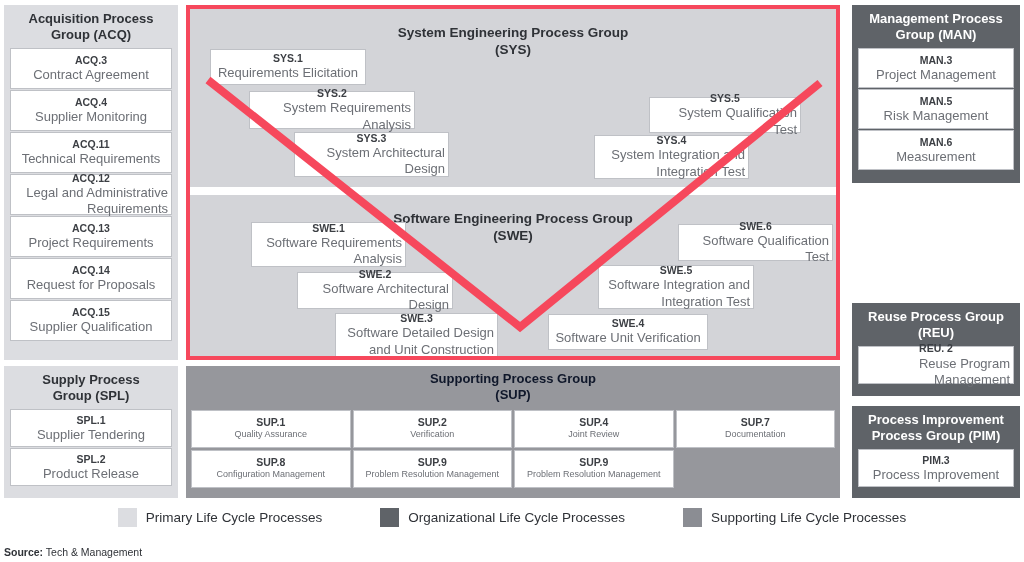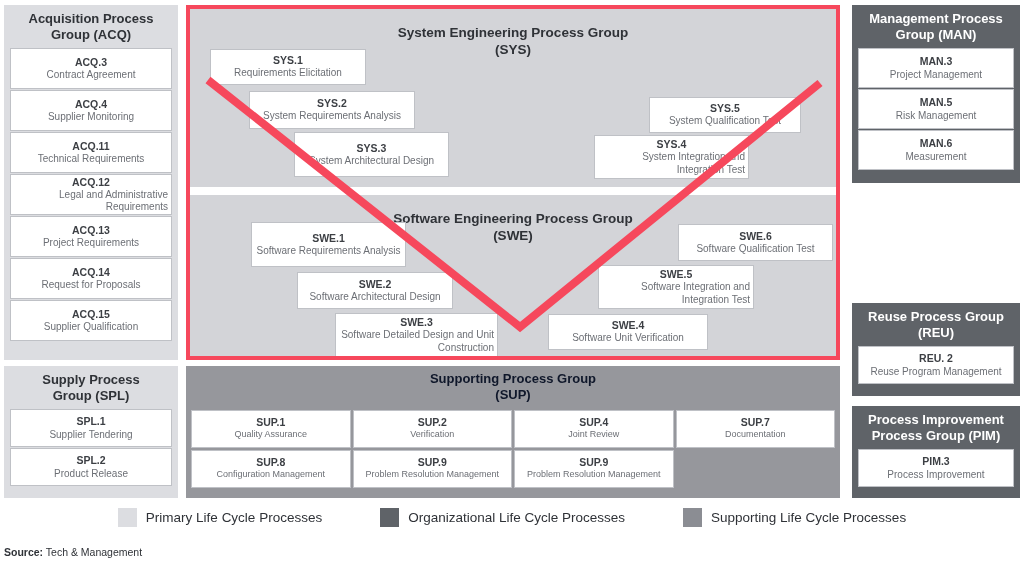--- a/index.html
+++ b/index.html
@@ -27,21 +27,21 @@
     text-align: right;
     padding: 2px 3px;
   }
   .card .code {
     font-weight: bold;
     font-size: 10.5px;
     color: #3c3f44;
     line-height: 1.25;
   }
   .card .name {
-    font-size: 10px;
+    font-size: 13px;
     color: #6c6f75;
     line-height: 1.25;
   }
 
   
   .panel {
     position: absolute;
     box-sizing: border-box;
     padding: 6px;
   }

